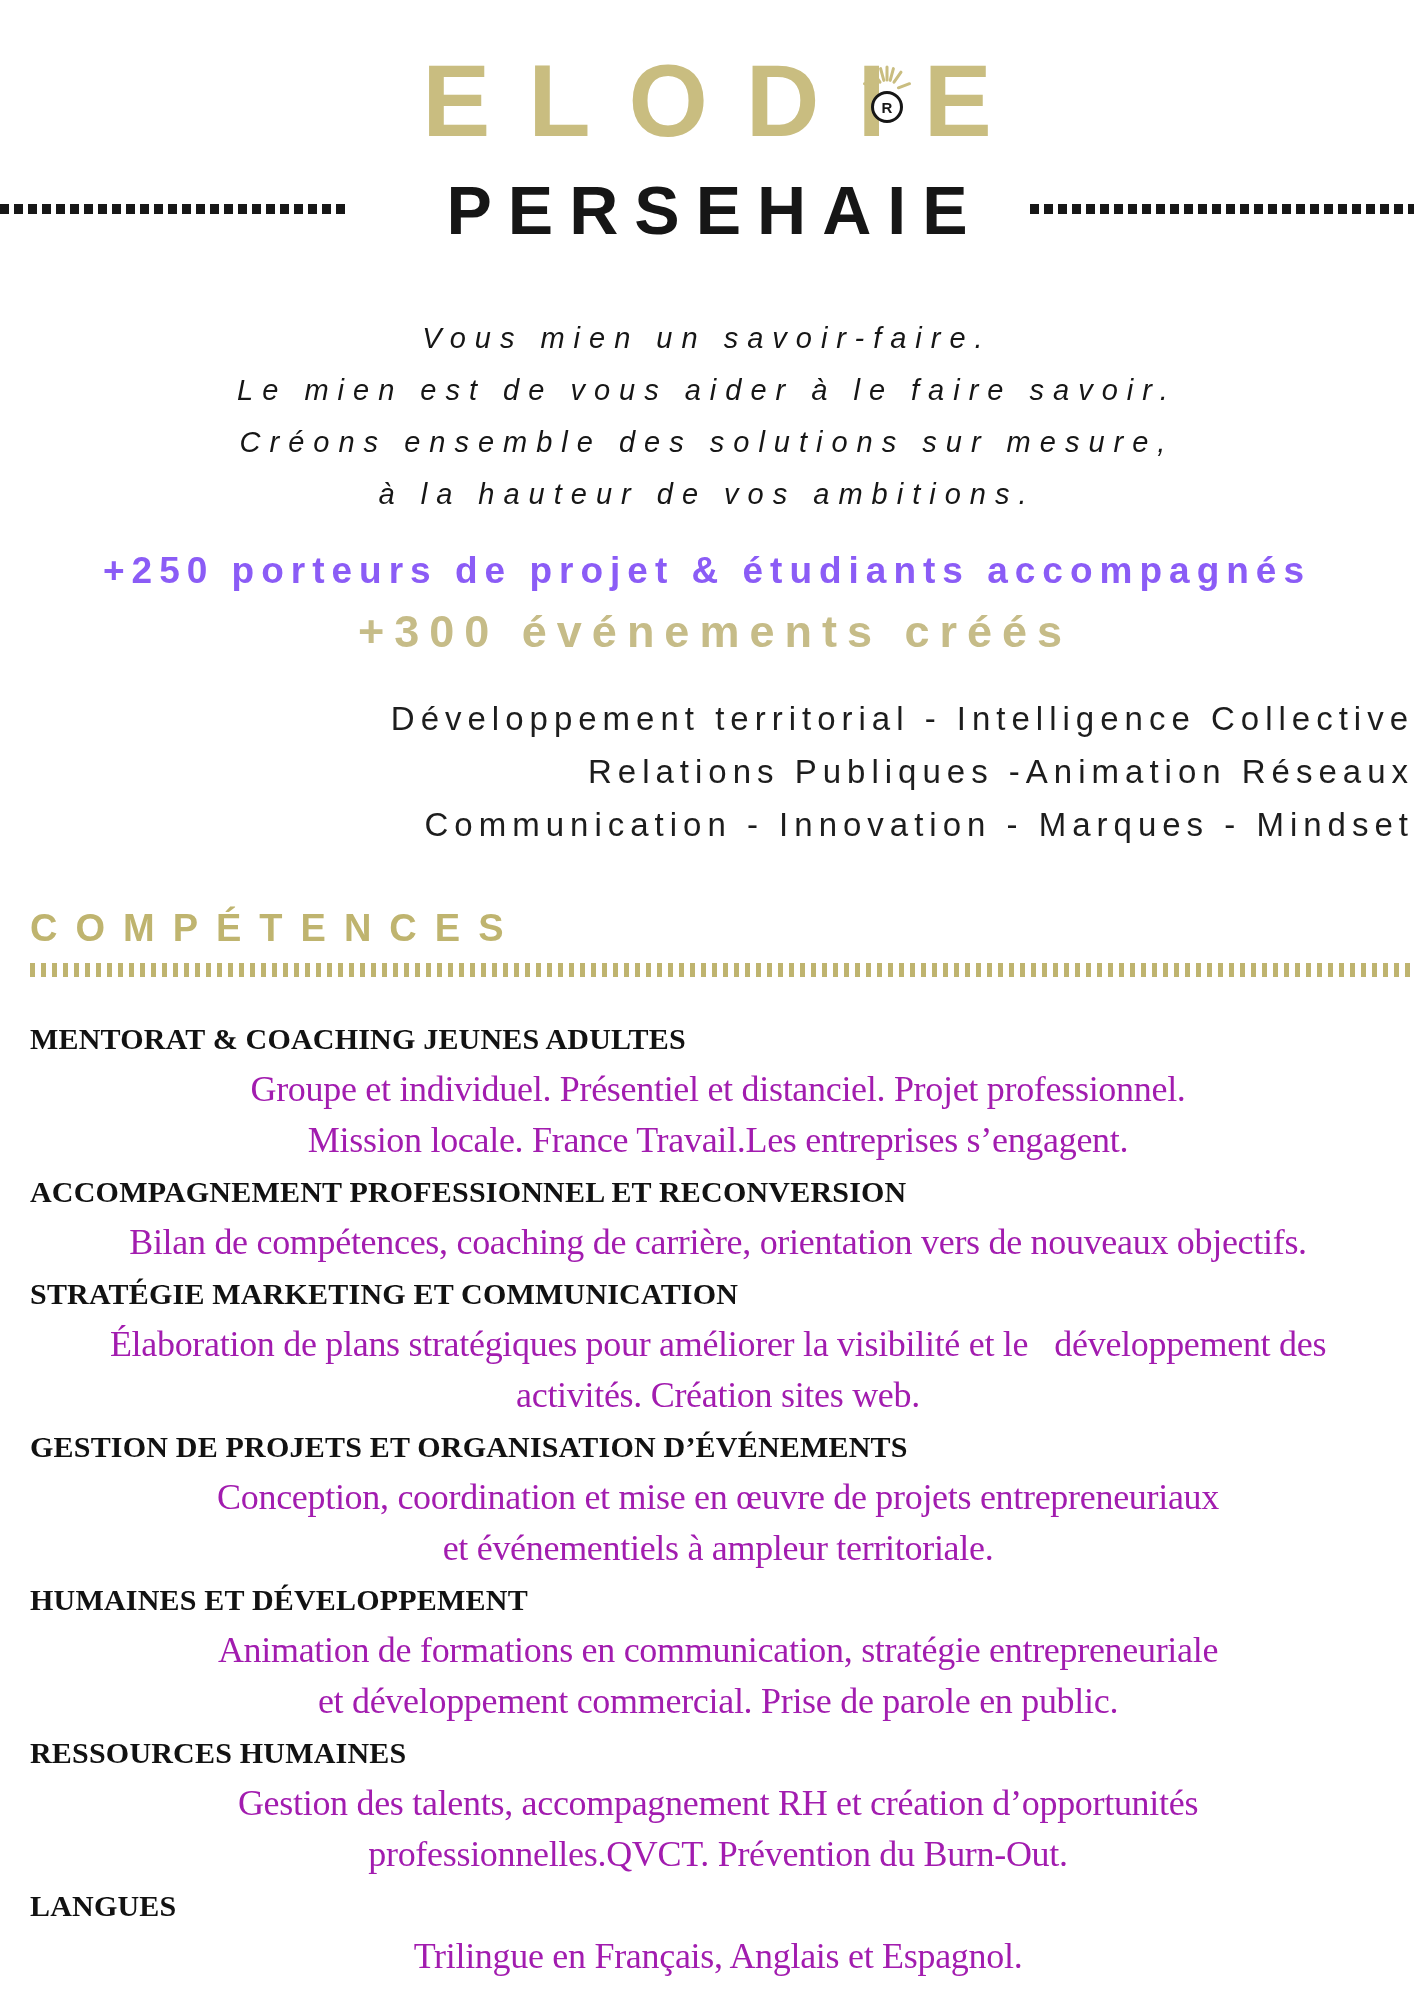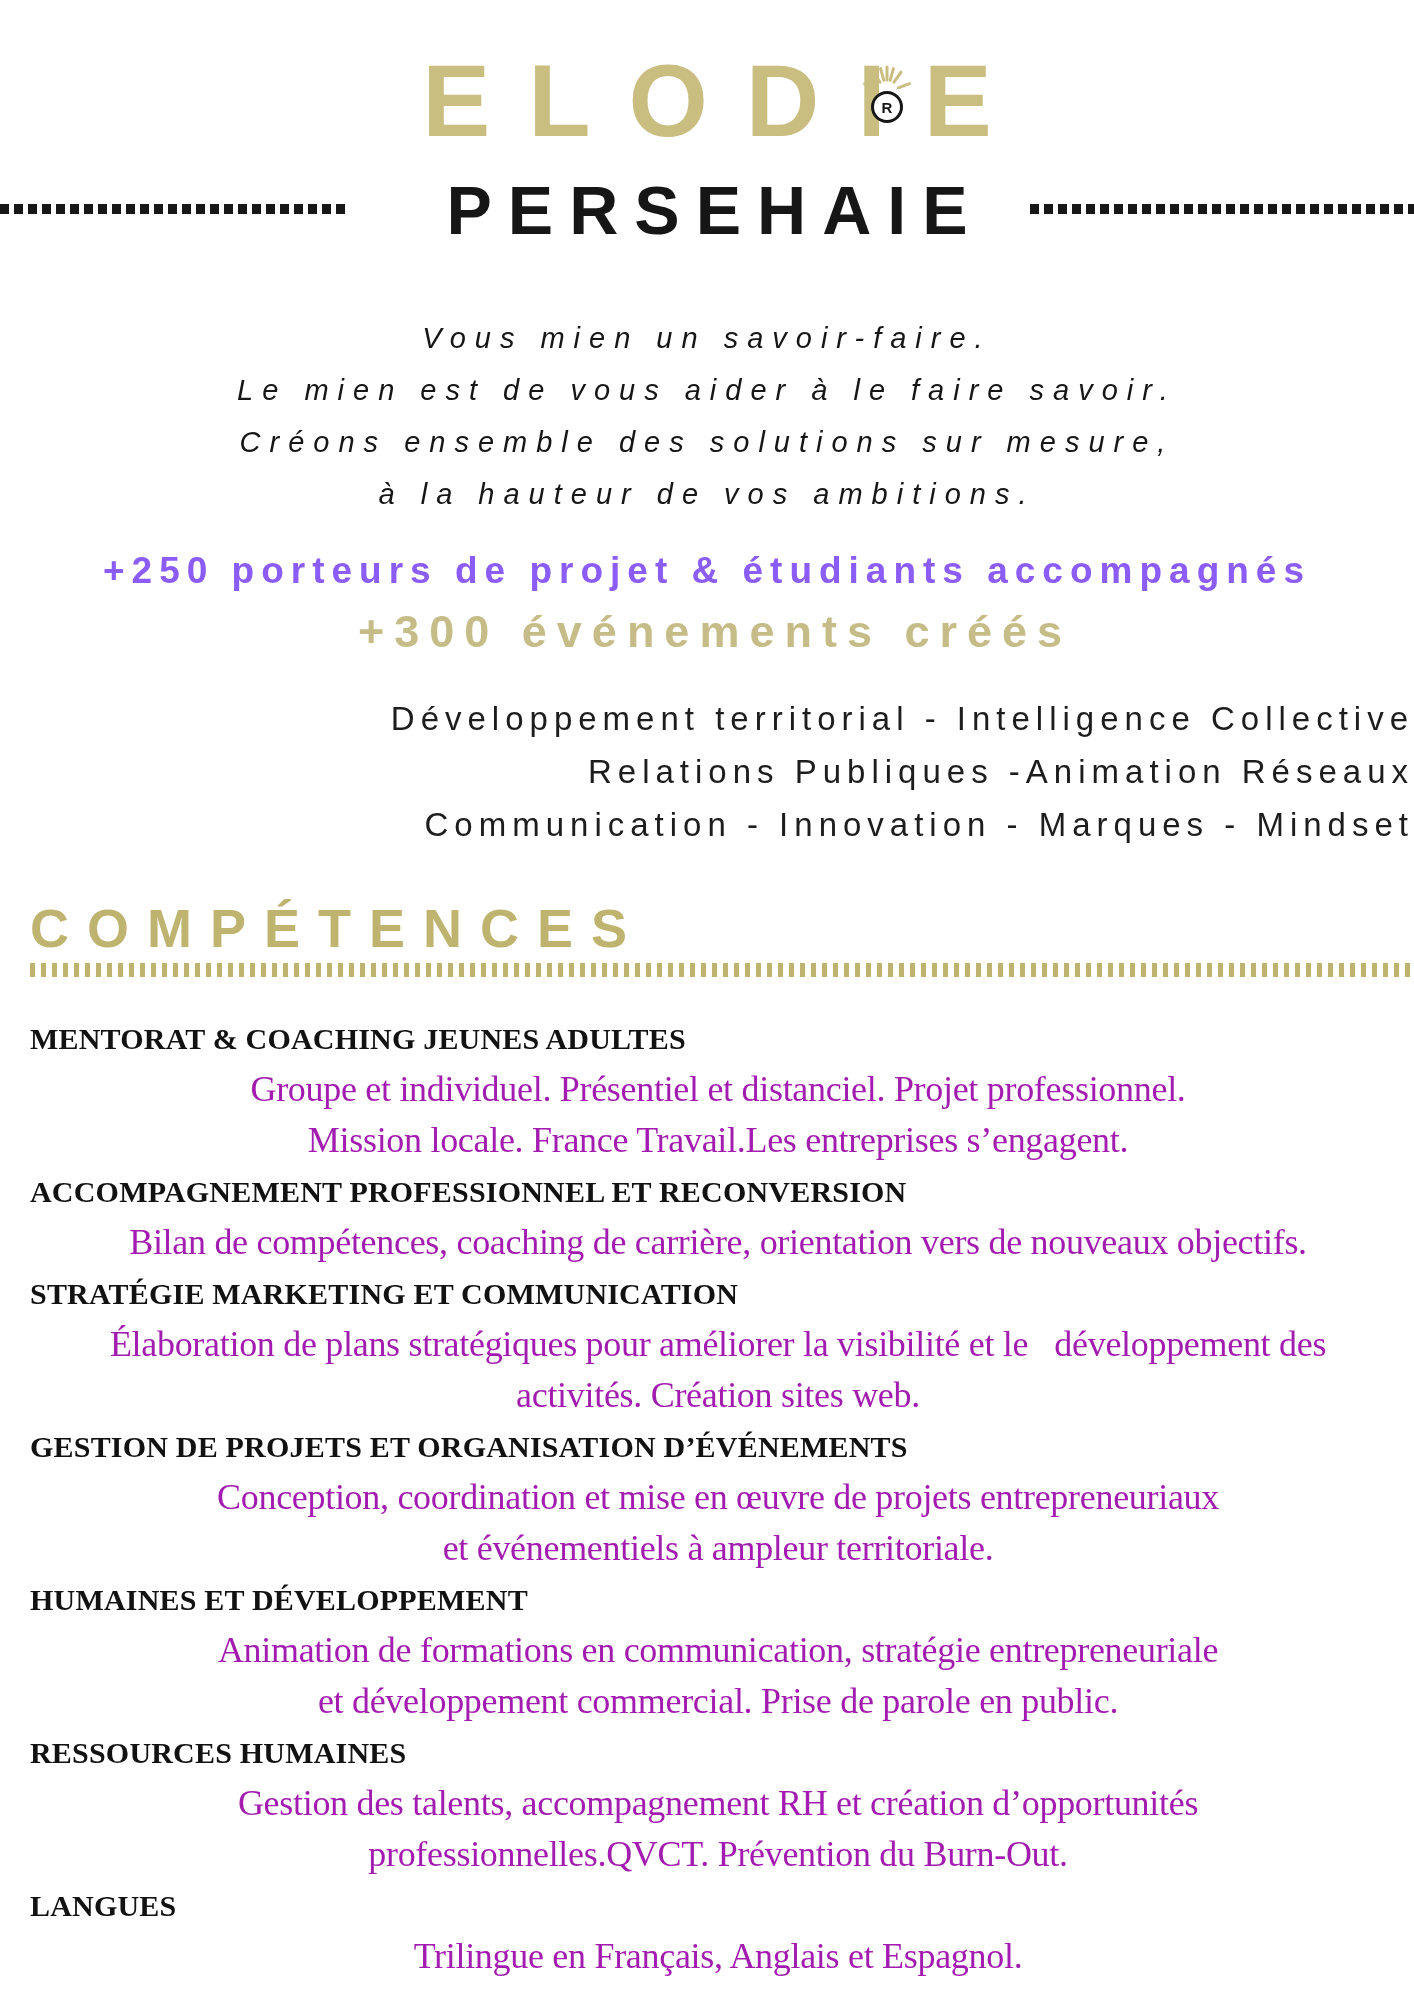--- a/index.html
+++ b/index.html
@@ -99,21 +99,21 @@
   .keywords p{
     margin:0;
     font-size:33px;line-height:53px;
     font-weight:500;letter-spacing:6px;
     color:#1d1d1d;white-space:nowrap;text-align:right;
   }
 
   
   .comp-title{
     margin:46px 0 0 30px;
-    font-size:54px;line-height:62px;
+    font-size:38px;line-height:62px;
     font-weight:700;letter-spacing:18px;
     color:#bfb46f;
   }
   .gold-dashes{
     margin:4px 0 0 30px;
     height:14px;
     background-image:repeating-linear-gradient(to right,#bfb46f 0 5px,transparent 5px 11px);
   }
 
   .sections{margin:36px 8px 0 30px;font-family:Liberation Serif, serif;}

